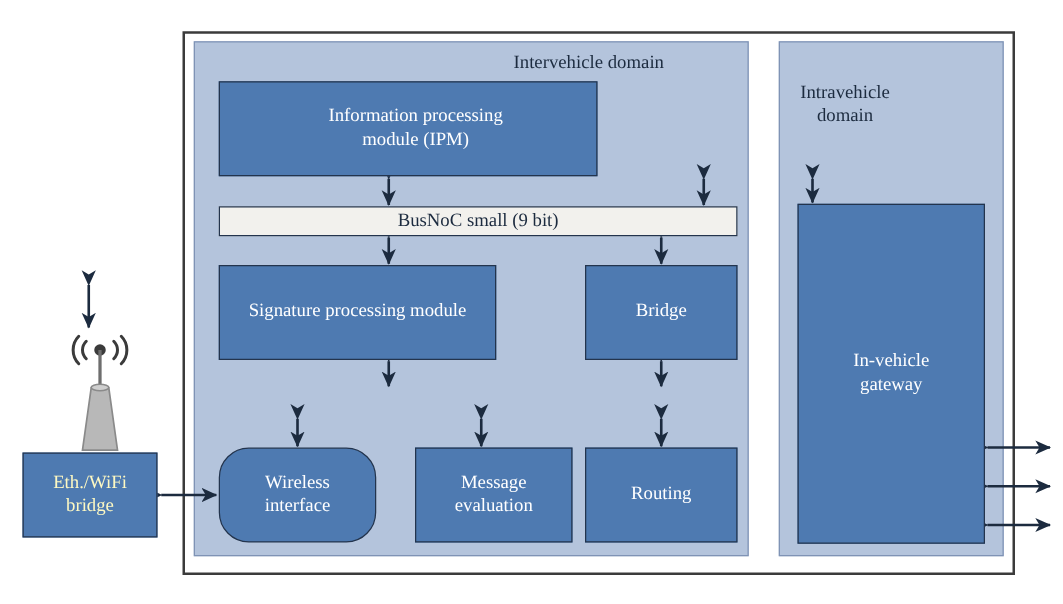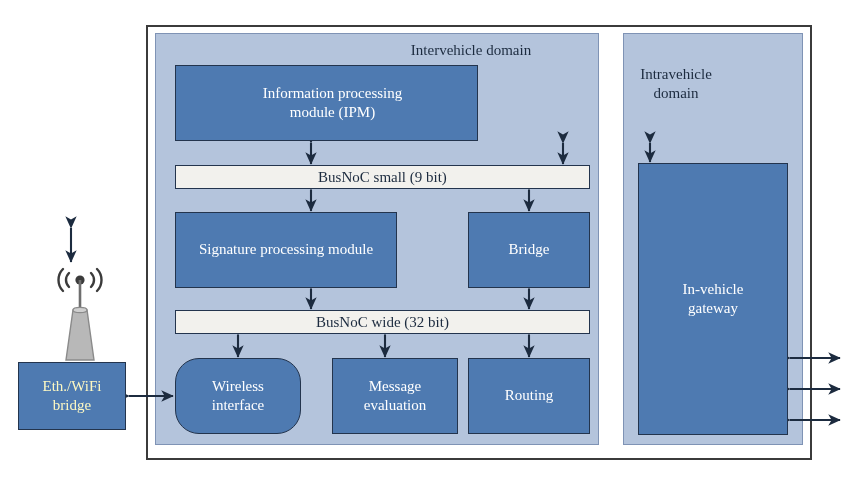--- a/index.html
+++ b/index.html
@@ -222,18 +222,17 @@
   <div class="box box-bridge">Bridge</div>
   <div class="box box-wireless">Wireless
 interface</div>
   <div class="box box-message">Message
 evaluation</div>
   <div class="box box-routing">Routing</div>
   <div class="box box-gateway">In-vehicle
 gateway</div>
 
   <div class="bus bus-small">BusNoC small (9 bit)</div>
-  <div class="bus bus-wide">BusNoC wide (32 bit)</div>
 
   <div class="box-ethwifi">Eth./WiFi
 bridge</div>
 
 </div>
 
 </body></html>

